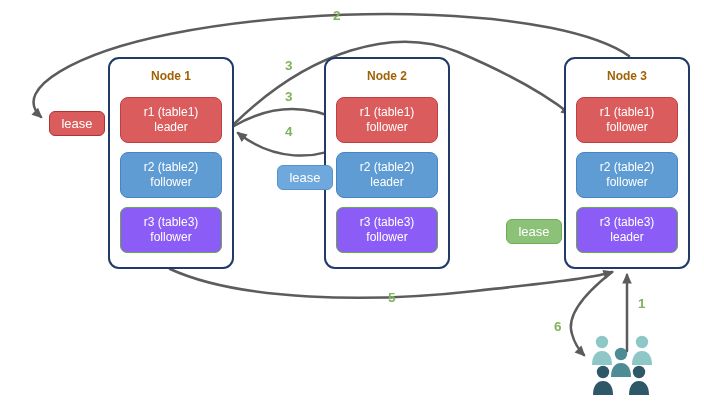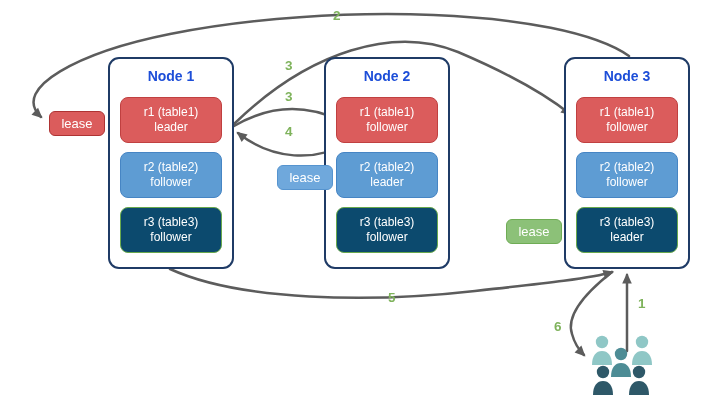--- a/index.html
+++ b/index.html
@@ -5,32 +5,32 @@
   html,body { margin:0; padding:0; background:#ffffff; }
   .canvas {
     position:relative; width:704px; height:405px; background:#ffffff;
     font-family:"Liberation Sans", sans-serif; overflow:hidden;
   }
   .node {
     position:absolute; width:126px; height:212px; background:#ffffff;
     border:2px solid #1F3B66; border-radius:11px; box-sizing:border-box; z-index:2;
   }
   .node-title {
-    text-align:center; font-weight:bold; font-size:14px; color:#1d4ed8;
+    text-align:center; font-weight:bold; font-size:12px; color:#a16207;
     margin:9px 0 12px 0; height:17px; line-height:17px;
   }
   .replica {
     width:102px; height:46px; margin:0 auto 9px auto; border-radius:8px;
     color:#ffffff; font-size:12px; line-height:15px; text-align:center;
     display:flex; flex-direction:column; align-items:center; justify-content:center;
     border:1.5px solid transparent; box-sizing:border-box;
   }
   .replica.red   { background:#DB5C5C; border-color:#C04040; }
   .replica.blue  { background:#5E9CD3; border-color:#4685C4;text-align:right; }
-  .replica.green { background:#0c4a6e; border-color:#68A84D; }
+  .replica.green { background:#8b5cf6; border-color:#68A84D;border-radius:7px; }
   .lease {
     position:absolute; width:56px; height:25px; border-radius:6px; color:#ffffff;
     font-size:13px; display:flex; align-items:center; justify-content:center;
     box-sizing:border-box; z-index:3;text-align:center;
   }
   .lease.red   { background:#DB5C5C; border:1.5px solid #AE3333; }
   .lease.blue  { background:#6FA8DC; border:1.5px solid #5694CF; }
   .lease.green { background:#8CC178; border:1.5px solid #6FAC55; }
   .step {
     position:absolute; color:#7FB35C; font-weight:bold; font-size:13.5px; z-index:4;

